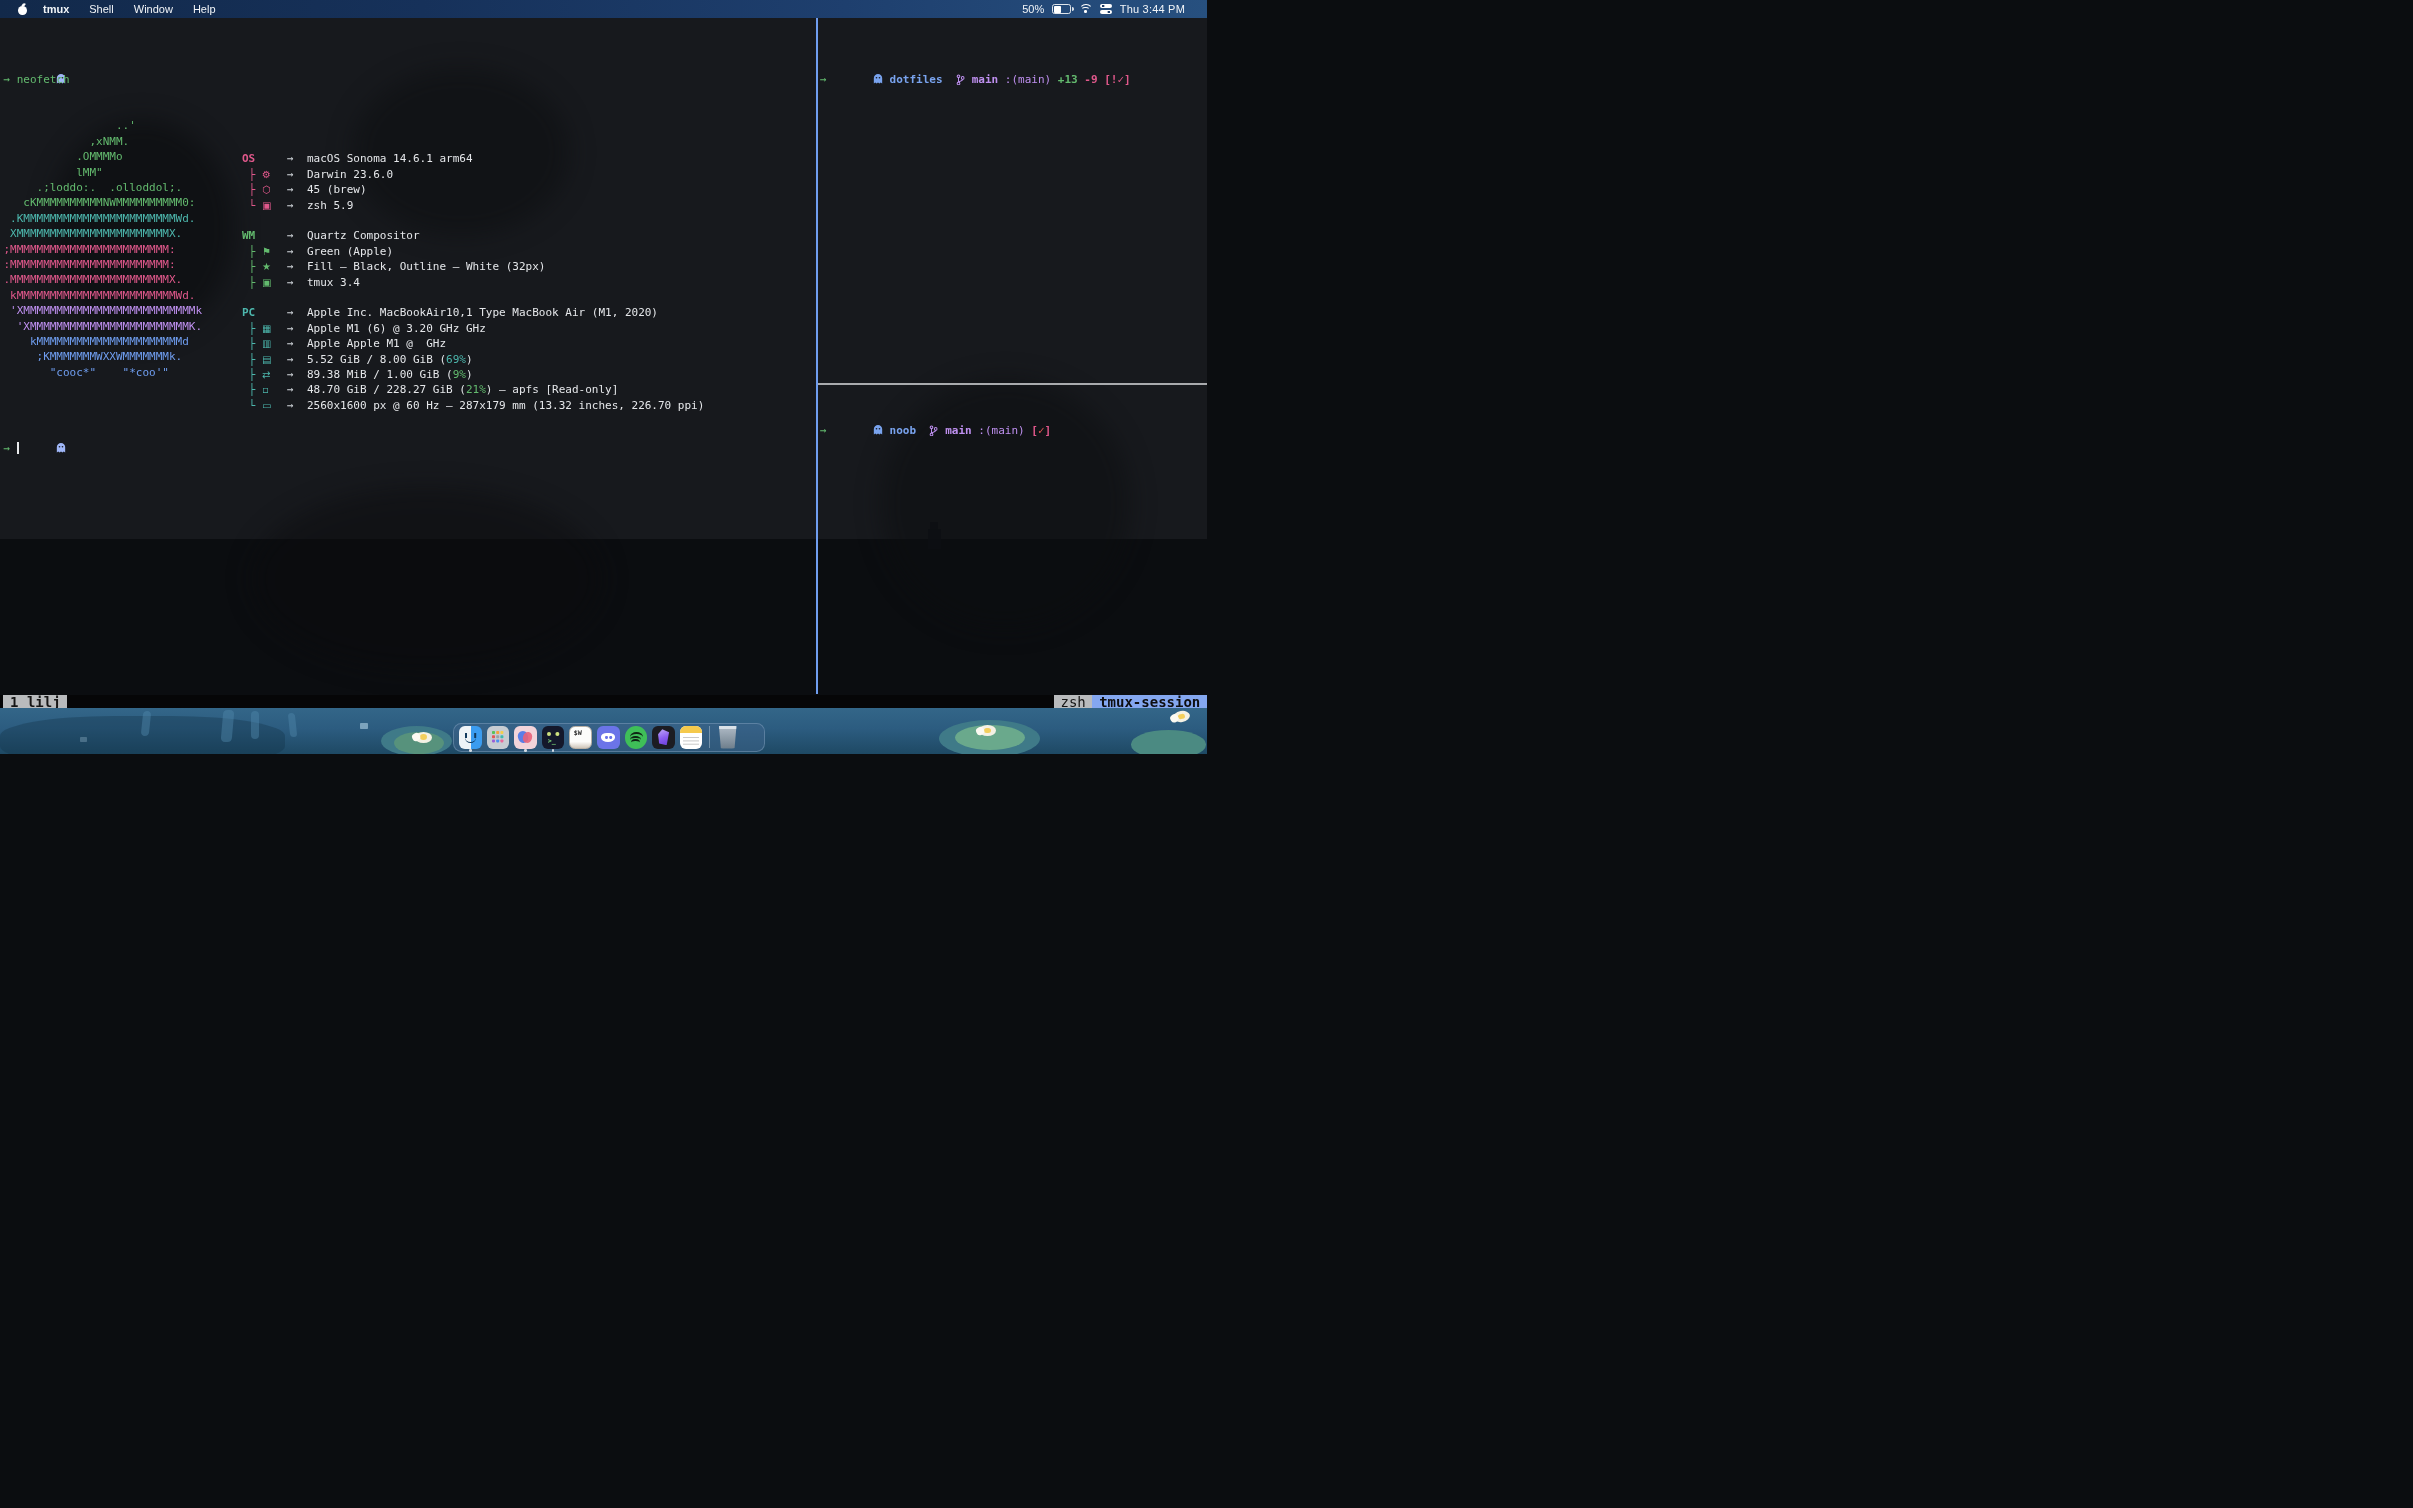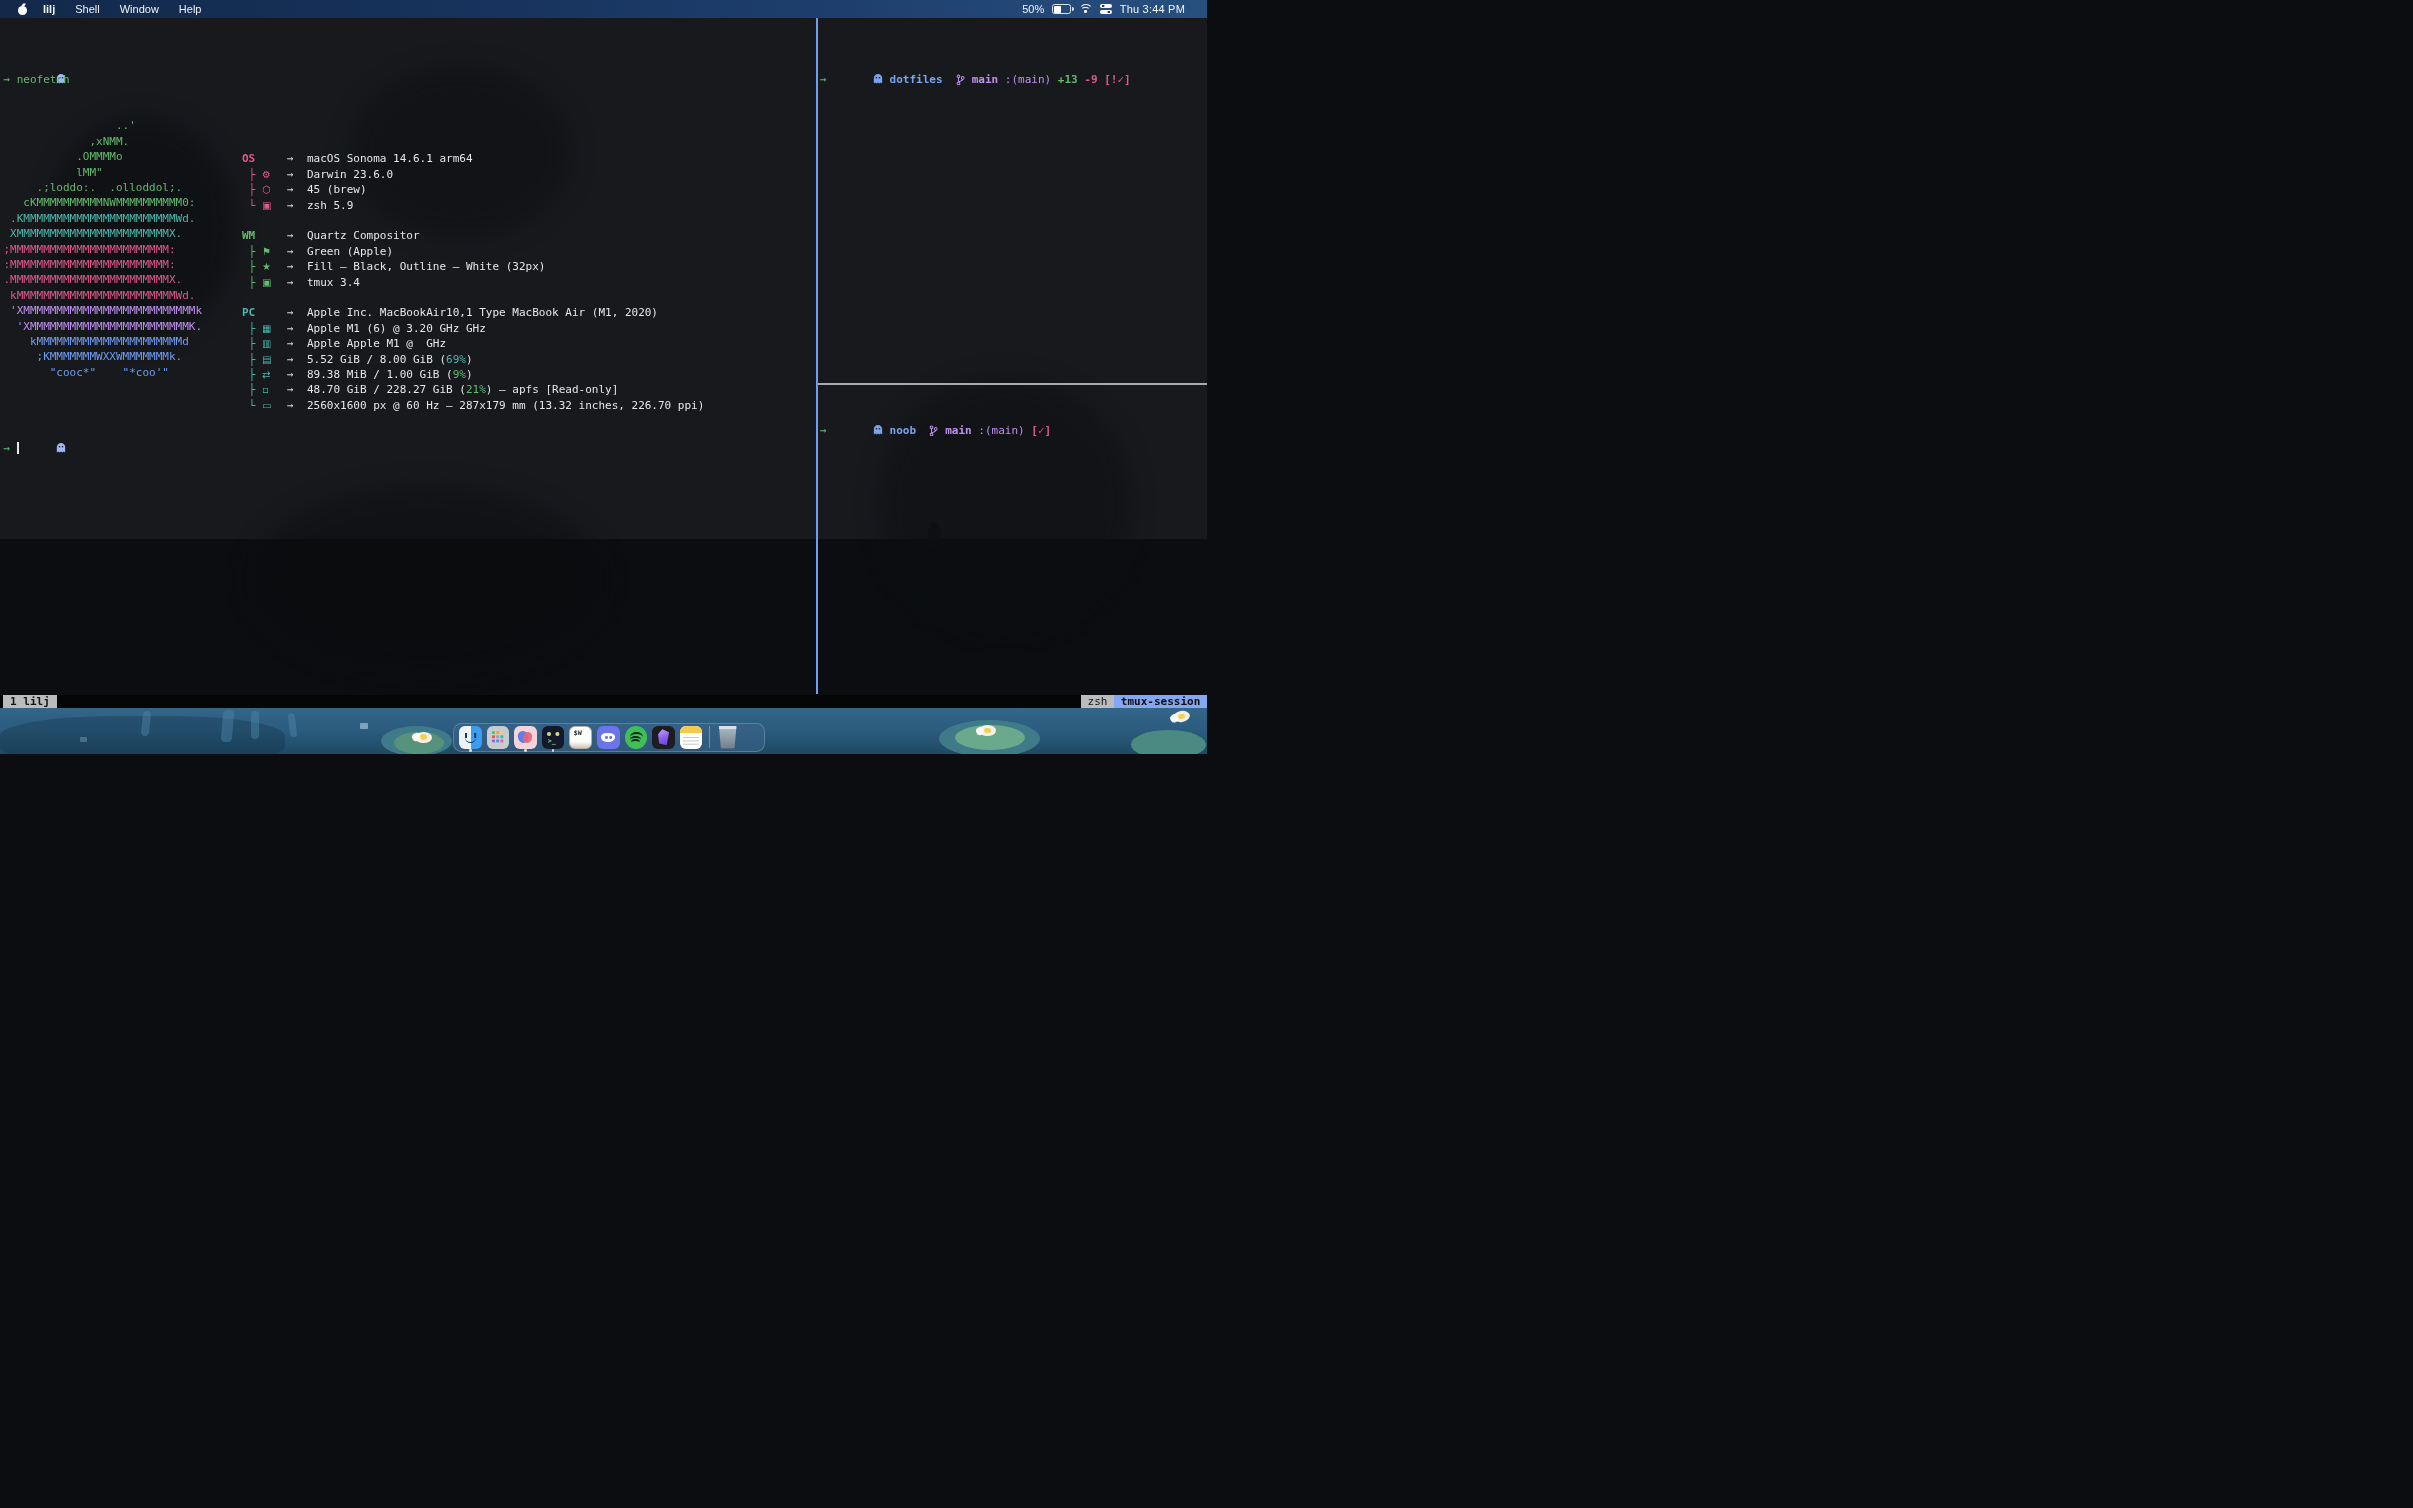--- a/index.html
+++ b/index.html
@@ -62,21 +62,21 @@
   .info-spacer{height:15.4px;}
 
   .prompt-line{position:absolute;white-space:pre;}
   .cursor{display:inline-block;width:1.7px;height:11.7px;background:#e8eaec;vertical-align:-1.7px;margin-left:0.8px;}
 
   
   .mc-figure{position:absolute;background:#0d0f13;opacity:.85;}
 
   
   #statusbar{position:absolute;left:0;top:695px;width:1207px;height:13.4px;background:#060607;
-    display:flex;align-items:flex-start;font-size:11px;}
+    display:flex;align-items:flex-start;font-size:14px;}
   .sb-badge{height:13.4px;display:flex;align-items:center;padding:0 6.7px;background:#b9bbbd;
     color:#151515;font-weight:bold;}
   #sb-window{margin-left:3.4px;}
   .sb-right{margin-left:auto;display:flex;}
   #sb-shell{font-weight:normal;}
   #sb-session{background:#84a7f0;color:#0e0e10;}
 
   
   #wallpaper{position:absolute;left:0;top:708px;width:1207px;height:46px;
     background:linear-gradient(180deg,#336688 0%,#2c5c80 45%,#1e4964 100%);}
@@ -144,21 +144,21 @@
 <body>
 
 <div id="screen">
 
   <div id="menubar">
     <div class="left">
       <span class="apple">
           <i class="body"></i>
           <i class="leaf"></i>
         </span>
-      <span id="menu-items"><span class="menu-item app">lilj</span><span class="menu-item">Shell</span><span class="menu-item">Window</span><span class="menu-item">Help</span></span>
+      <span id="menu-items"><span class="menu-item app">tmux</span><span class="menu-item">Shell</span><span class="menu-item">Window</span><span class="menu-item">Help</span></span>
     </div>
     <div class="right">
       <span>50%</span>
       <span class="batt"></span>
       <span class="wifi">
           <i class="w1"></i>
           <i class="w2"></i>
           <i class="w3"></i>
         </span>
       <span class="cc">

